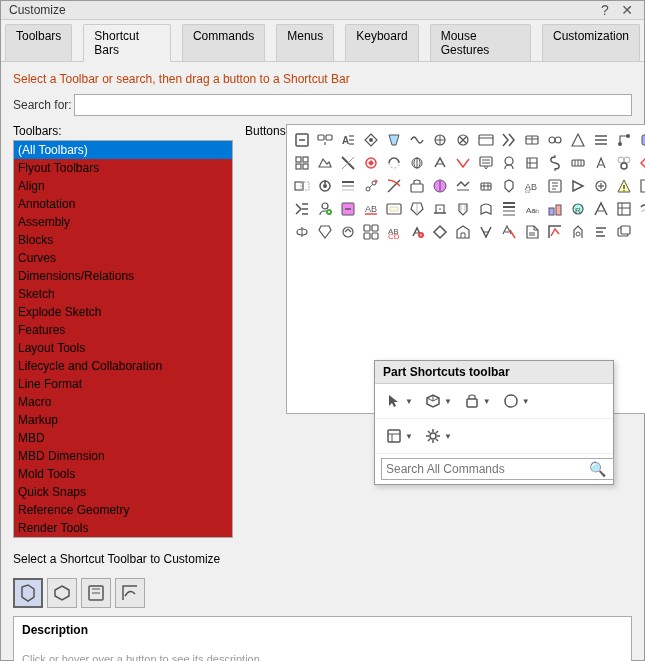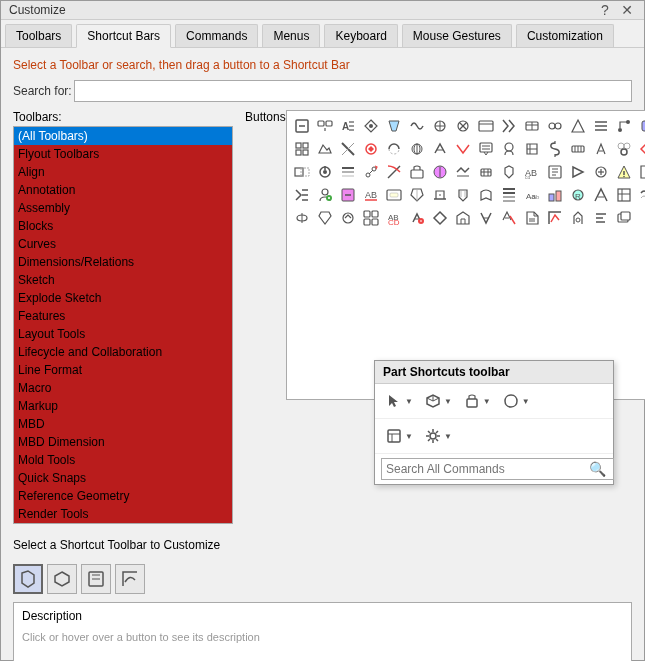--- a/index.html
+++ b/index.html
@@ -47,21 +47,21 @@
       justify-content: center;
       background: none;
       border: none;
     }
 
     .tab-bar {
       display: flex;
       background: #f0f0f0;
       border-bottom: 1px solid #ccc;
       padding: 4px 4px 0 4px;
-      gap: 4px;
+      gap: 11px;
     }
 
     .tab {
       padding: 4px 10px;
       border: 1px solid #ccc;
       background: #e0e0e0;
       cursor: pointer;
       font-size: 12px;
       border-bottom: none;
       border-radius: 2px 2px 0 0;
@@ -221,22 +221,22 @@
 
     .description-box {
       border: 1px solid #aaa;
       background: white;
       padding: 6px 8px;
       height: 60px;
     }
 
     .description-label {
       font-size: 12px;
-      font-weight: normal;
-      margin-bottom: 8px;
+      font-weight: bold;
+      margin-bottom: 16px;
     }
 
     .description-text {
       font-size: 11px;
       color: #999;
     }
 
     
     .part-shortcuts-popup {
       position: absolute;

